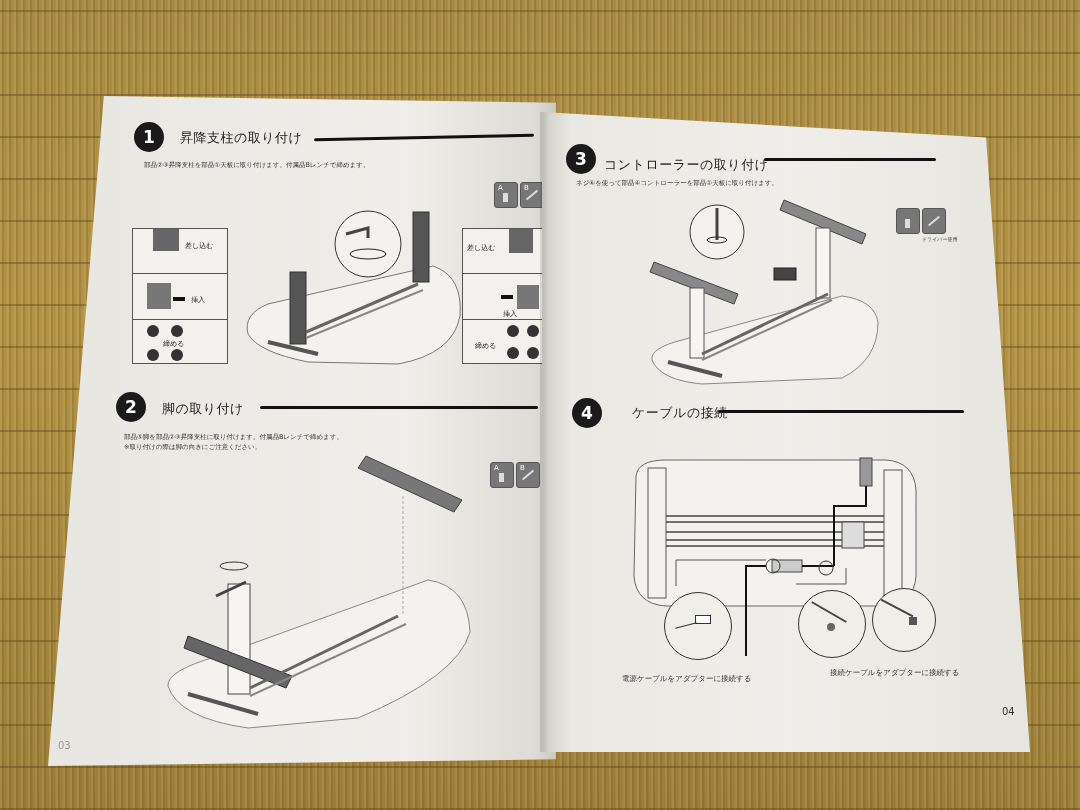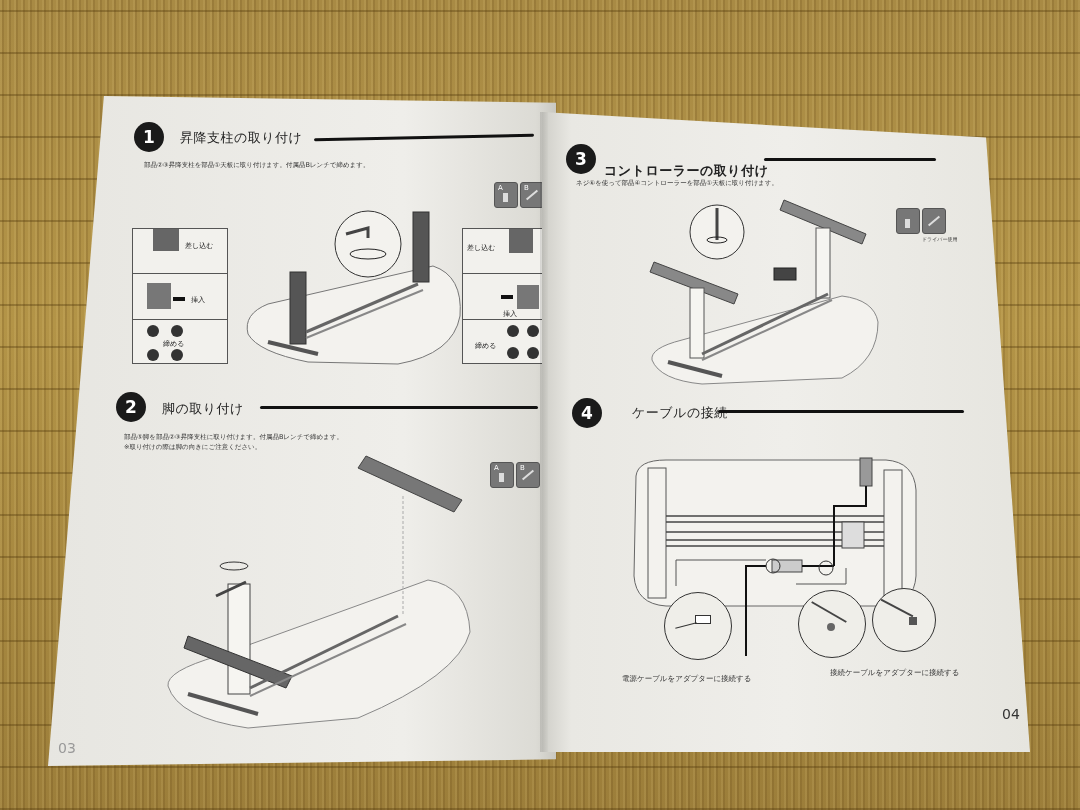--- a/index.html
+++ b/index.html
@@ -27,21 +27,21 @@
   }
   .step-badge {
     position:absolute; width:30px; height:30px; border-radius:50%;
     background:#1a1a1a; color:#fff; font-weight:bold; font-size:17px;
     display:flex; align-items:center; justify-content:center;
   }
   .step-title { position:absolute; font-size:13px; color:#222; letter-spacing:0.5px; }
   .rule { position:absolute; height:3px; background:#111; border-radius:2px; }
   .desc { position:absolute; font-size:6.5px; color:#333; line-height:10px; white-space:nowrap; }
   .caption { position:absolute; font-size:7.5px; color:#333; white-space:nowrap; }
-  .page-num { position:absolute; font-size:14px; color:#333; }
+  .page-num { position:absolute; font-size:10px; color:#333; }
   .tool-icon {
     position:absolute; width:22px; height:24px; border-radius:3px;
     background:#777; border:1px solid #555; color:#fff; font-size:7px;
   }
   .tool-icon span { position:absolute; left:3px; top:1px; }
   .tool-icon i { position:absolute; left:8px; top:10px; width:5px; height:9px; background:#ddd; font-style:normal; }
   .tool-icon.wrench i { left:4px; top:11px; width:14px; height:2px; transform:rotate(-40deg); }
   .inset {
     position:absolute; background:#f2f1ed; border:1px solid #555;
   }
@@ -143,21 +143,21 @@
   </svg>
 
   <div class="page-num" style="left:10px; top:644px; color:#999;">03</div>
 </div>
 
 <div class="page page-right">
 
   <div class="step-badge" style="left:24px; top:32px;">
     <span>3</span>
   </div>
-  <div class="step-title" style="left:62px; top:50px;font-weight:bold;">コントローラーの取り付け</div>
+  <div class="step-title" style="left:62px; top:44px;">コントローラーの取り付け</div>
   <div class="rule" style="left:222px; top:46px; width:172px;"></div>
   <div class="desc" style="left:34px; top:66px;">ネジ⑥を使って部品④コントローラーを部品①天板に取り付けます。</div>
 
   <div class="tool-icon" style="left:354px; top:96px;">
       <i></i>
     </div>
   <div class="tool-icon wrench" style="left:380px; top:96px;">
       <i></i>
     </div>
   <div class="desc" style="left:380px; top:122px; font-size:5px;">ドライバー使用</div>

